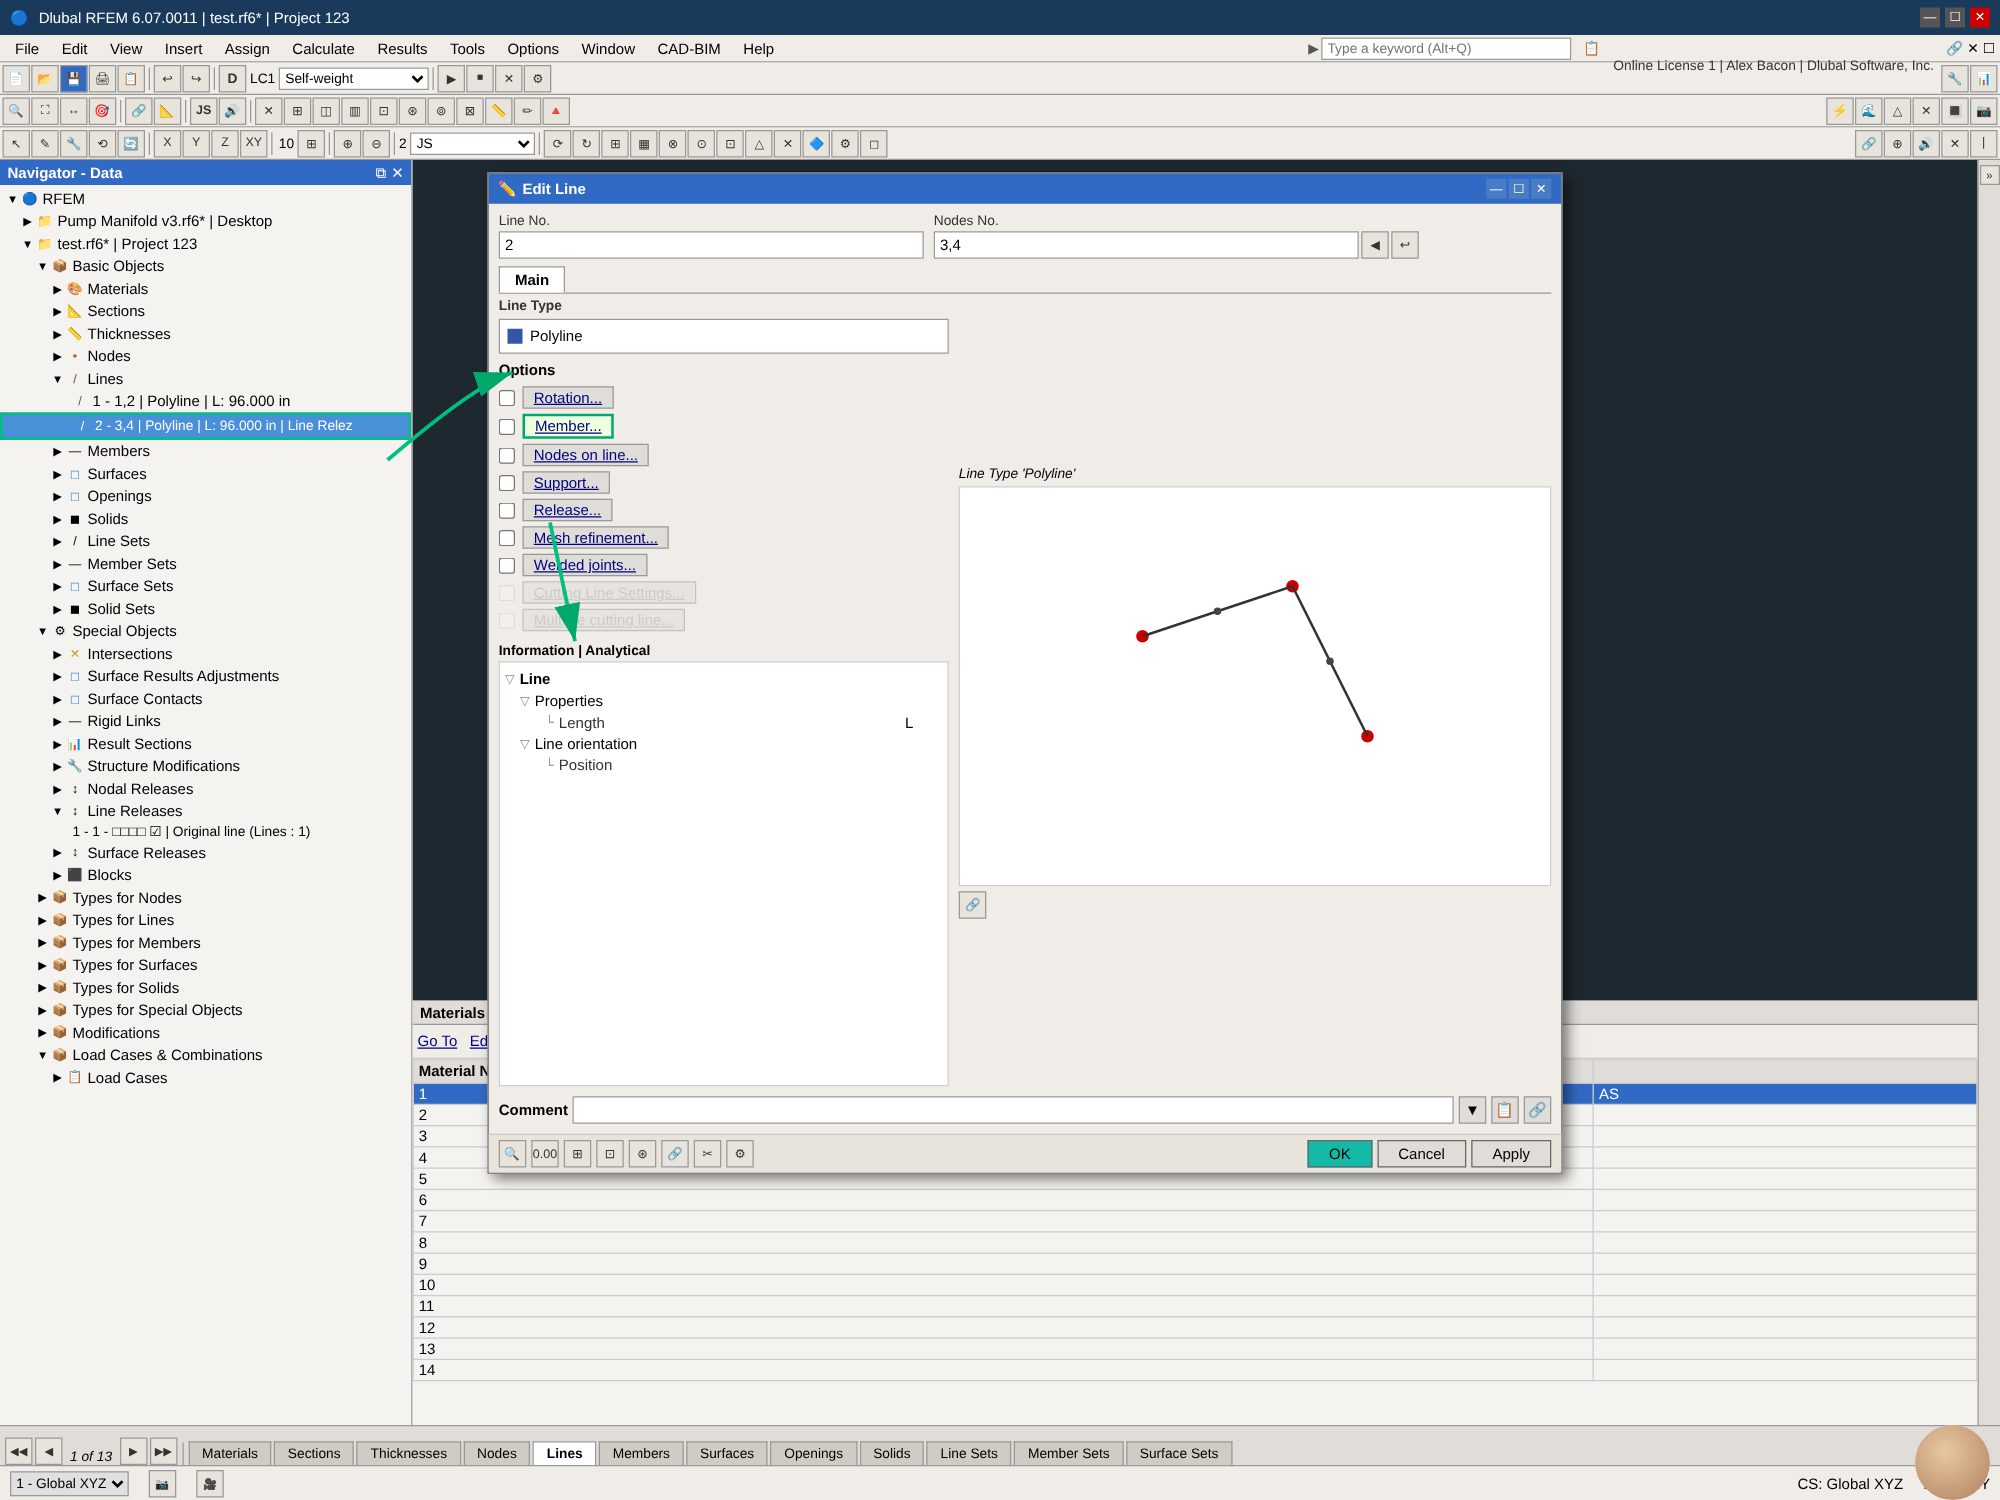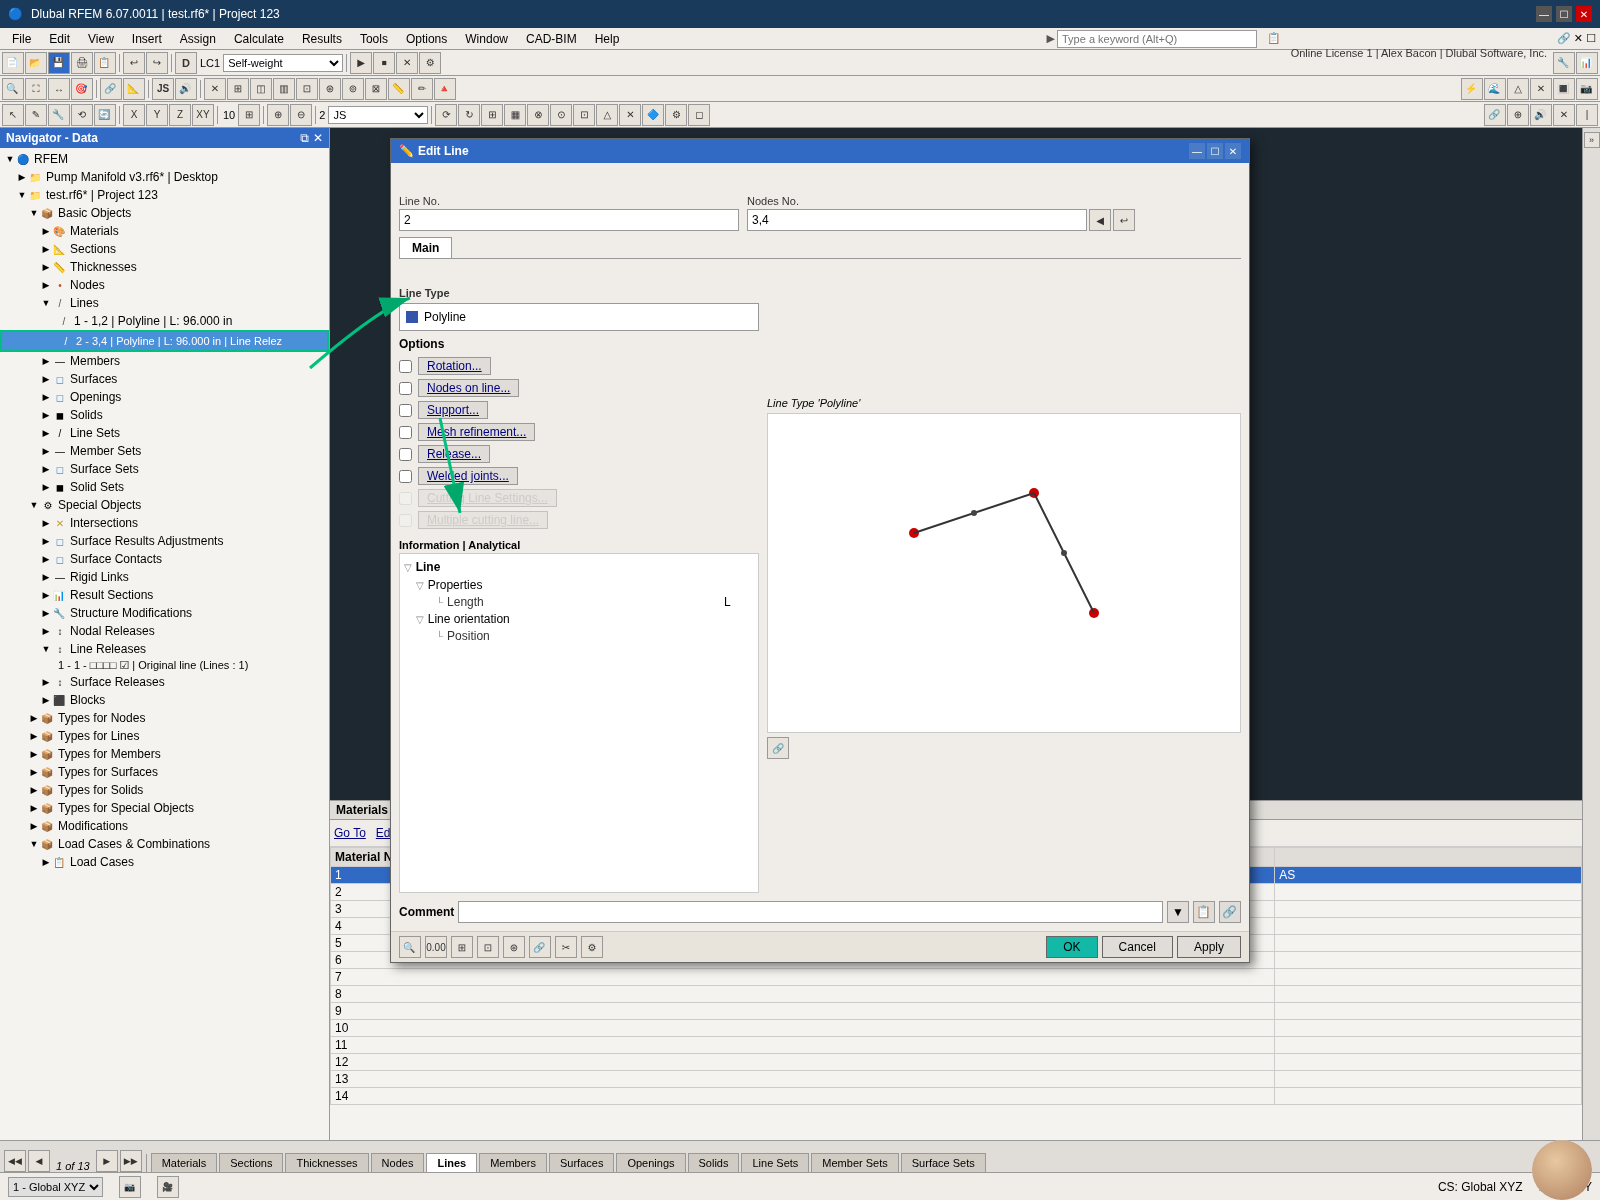--- a/index.html
+++ b/index.html
@@ -168,21 +168,21 @@
       background: #4a7cc5;
       border: none;
       color: white;
       font-size: 10px;
       cursor: pointer;
       display: flex; align-items: center; justify-content: center;
     }
     .dialog-body { padding: 8px; }
     .dialog-row { display: flex; gap: 8px; margin-bottom: 6px; align-items: center; }
     .dialog-field-group { display: flex; flex-direction: column; gap: 2px; }
-    .dialog-label { font-size: 11px; color: #333; margin-top: 24px; }
+    .dialog-label { font-size: 11px; color: #333; }
     .dialog-input {
       background: white;
       border: 1px solid #999;
       height: 22px;
       padding: 0 4px;
       font-size: 12px;
     }
     .tab-bar {
       display: flex;
       border-bottom: 1px solid #999;
@@ -991,39 +991,43 @@
             </div>
 
             <div class="options-group">
               <div class="options-label">Options</div>
 
               <div class="option-row">
                 <input type="checkbox" style="">
                 <button class="option-btn">Rotation...</button>
               </div>
 
+              <div class="option-row">
+                <input type="checkbox" style="">
+                <button class="option-btn highlighted">Member...</button>
+              </div>
 
               <div class="option-row">
                 <input type="checkbox" style="">
                 <button class="option-btn">Nodes on line...</button>
               </div>
 
               <div class="option-row">
                 <input type="checkbox" style="">
                 <button class="option-btn">Support...</button>
               </div>
 
               <div class="option-row">
                 <input type="checkbox" style="">
-                <button class="option-btn">Mesh refinement...</button>
+                <button class="option-btn">Release...</button>
               </div>
 
               <div class="option-row">
                 <input type="checkbox" style="">
-                <button class="option-btn">Release...</button>
+                <button class="option-btn">Mesh refinement...</button>
               </div>
 
               <div class="option-row">
                 <input type="checkbox" style="">
                 <button class="option-btn">Welded joints...</button>
               </div>
 
               <div class="option-row" style="opacity:0.5;">
                 <input type="checkbox" disabled="" style="">
                 <button class="option-btn" disabled="" style="color:#aaa; cursor:default;">Cutting Line Settings...</button>

